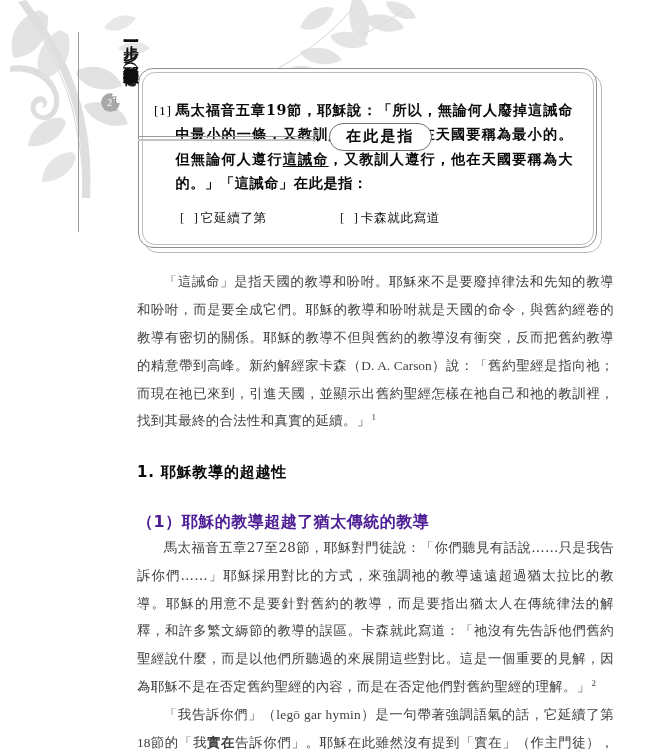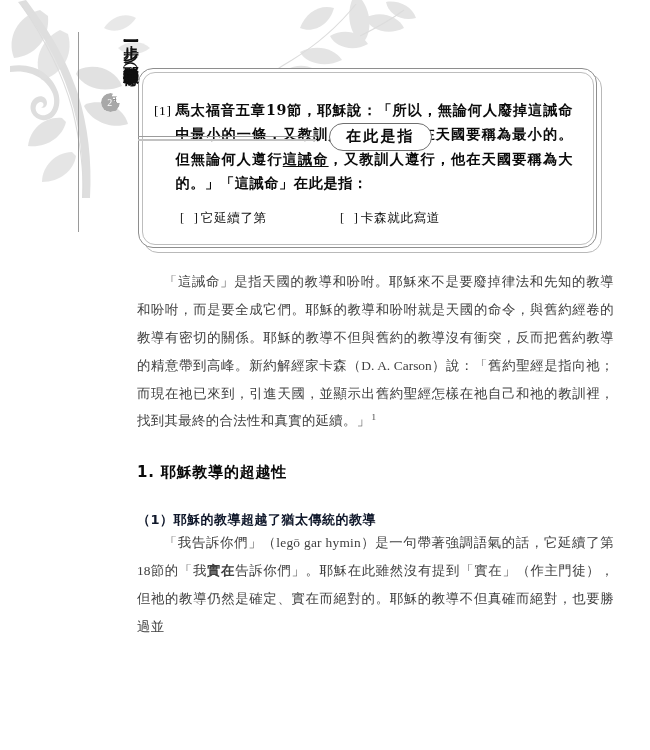--- a/index.html
+++ b/index.html
@@ -278,23 +278,23 @@
     font-weight: bold;
     font-size: 15px;
     letter-spacing: 0.8px;
     color: #0a0a0a;
     line-height: 1.5;
   }
   h4.h-sub {
     margin: 26px 0 0 0;
     font-family: "DejaVu Sans", "Liberation Sans", sans-serif;
     font-weight: bold;
-    font-size: 13px;
+    font-size: 16px;
     letter-spacing: 0.5px;
-    color: #0f172a;
+    color: #4c1d95;
     line-height: 1.5;
   }
   .sp-after-h { margin-top: 16px; }
   .para + .para { margin-top: 0; }
 </style>
 </head>
 <body>
 
 <div class="page">
 
@@ -380,18 +380,19 @@
   </div>
 
   <div class="content">
 
     <p class="para"><span>「這誡命」是指天國的教導和吩咐。耶穌來不是要廢掉律法和先知的教導和吩咐，而是要全成它們。耶穌的教導和吩咐就是天國的命令，與舊約經卷的教導有密切的關係。耶穌的教導不但與舊約的教導沒有衝突，反而把舊約教導的精意帶到高峰。新約解經家卡森（</span><span class="lat">D. A. Carson</span><span>）說：「舊約聖經是指向祂；而現在祂已來到，引進天國，並顯示出舊約聖經怎樣在祂自己和祂的教訓裡，找到其最終的合法性和真實的延續。」</span><sup class="fn">1</sup></p>
 
     <h3 class="h-num">1. 耶穌教導的超越性</h3>
 
     <h4 class="h-sub">（1）耶穌的教導超越了猶太傳統的教導</h4>
 
+    <p class="para sp-after-h"><span>馬太福音五章27至28節，耶穌對門徒說：「你們聽見有話說……只是我告訴你們……」耶穌採用對比的方式，來強調祂的教導遠遠超過猶太拉比的教導。耶穌的用意不是要針對舊約的教導，而是要指出猶太人在傳統律法的解釋，和許多繁文縟節的教導的誤區。卡森就此寫道：「祂沒有先告訴他們舊約聖經說什麼，而是以他們所聽過的來展開這些對比。這是一個重要的見解，因為耶穌不是在否定舊約聖經的內容，而是在否定他們對舊約聖經的理解。」</span><sup class="fn">2</sup></p>
 
     <p class="para"><span>「我告訴你們」（</span><span class="ital">legō gar hymin</span><span>）是一句帶著強調語氣的話，它延續了第</span><span class="lat">18</span><span>節的「我</span><span class="bold-in">實在</span><span>告訴你們」。耶穌在此雖然沒有提到「實在」（</span><span class="ital">作主門徒</span><span>），但祂的教導仍然是確定、實在而絕對的。耶穌的教導不但真確而絕對，也要勝過並</span></p>
 
   </div>
 
 </div>
 
 </body></html>

